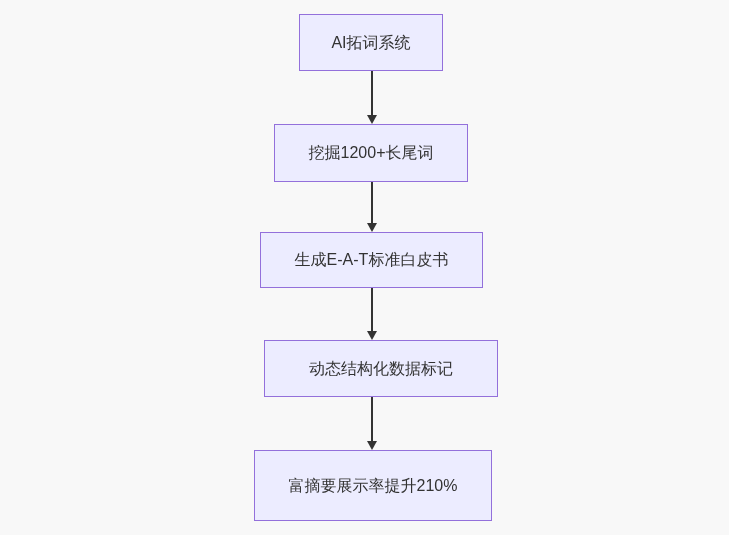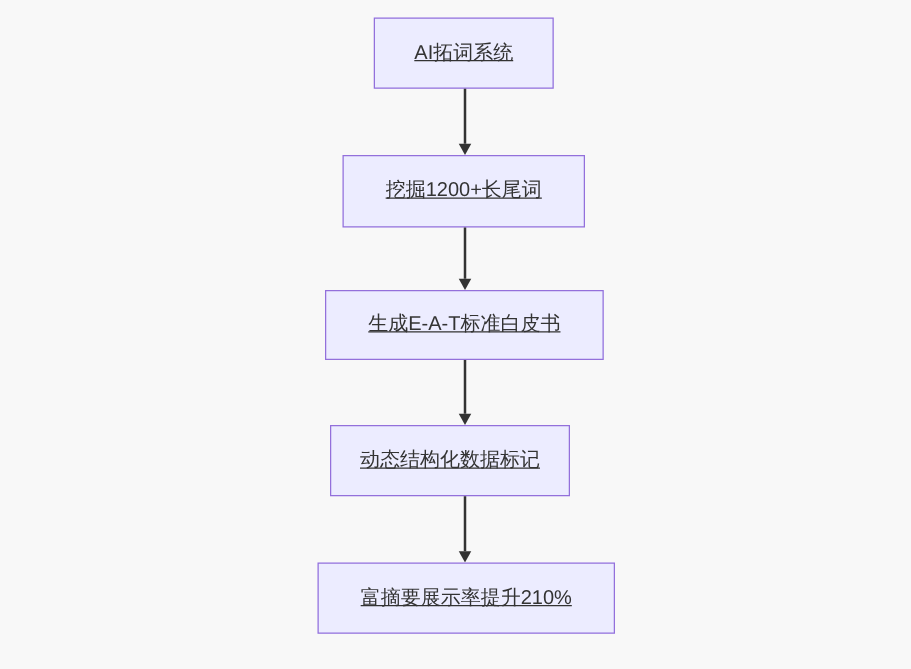--- a/index.html
+++ b/index.html
@@ -19,27 +19,26 @@
   }
   .node{
     position:absolute;
     background:var(--node-fill);
     border:1px solid var(--node-border);
     display:flex;align-items:center;justify-content:center;
     color:var(--text);
     font-size:16px;
     line-height:1;
     white-space:nowrap;
-    text-decoration:underline;
   }
   .node-1{left:299px;top:14px;width:144px;height:57px;}
   .node-2{left:274px;top:124px;width:194px;height:58px;align-items:center;}
   .node-3{left:260px;top:232px;width:223px;height:56px;align-items:center;}
-  .node-4{left:264px;top:340px;width:192px;height:57px;}
-  .node-5{left:254px;top:450px;width:238px;height:57px;}
+  .node-4{left:264px;top:340px;width:234px;height:57px;}
+  .node-5{left:254px;top:450px;width:238px;height:71px;}
   .arrow{
     position:absolute;
     left:366px;              
     width:11px;
     display:flex;flex-direction:column;align-items:center;
   }
   .arrow-1{top:71px;height:53px;}
   .arrow-2{top:182px;height:50px;}
   .arrow-3{top:288px;height:52px;}
   .arrow-4{top:397px;height:53px;}

